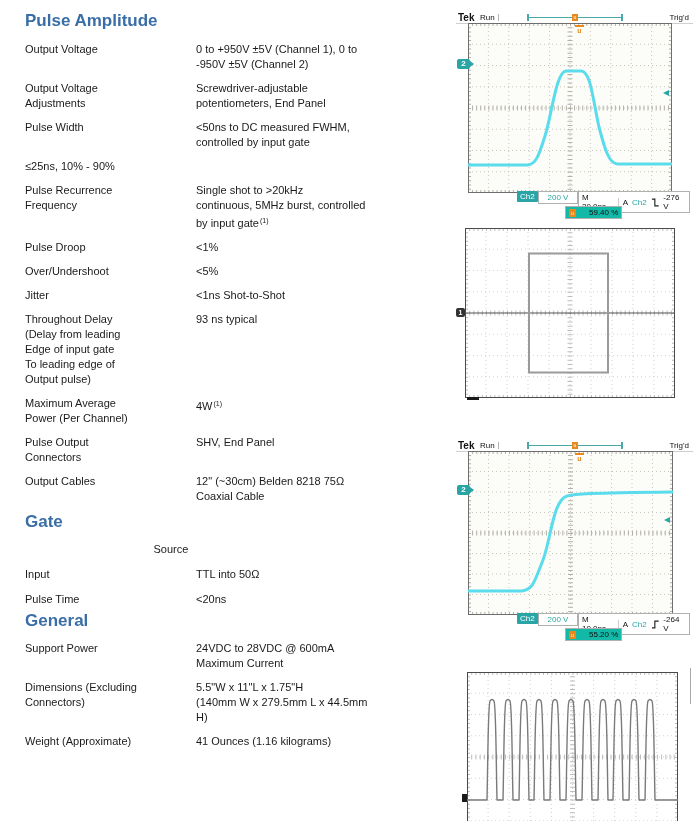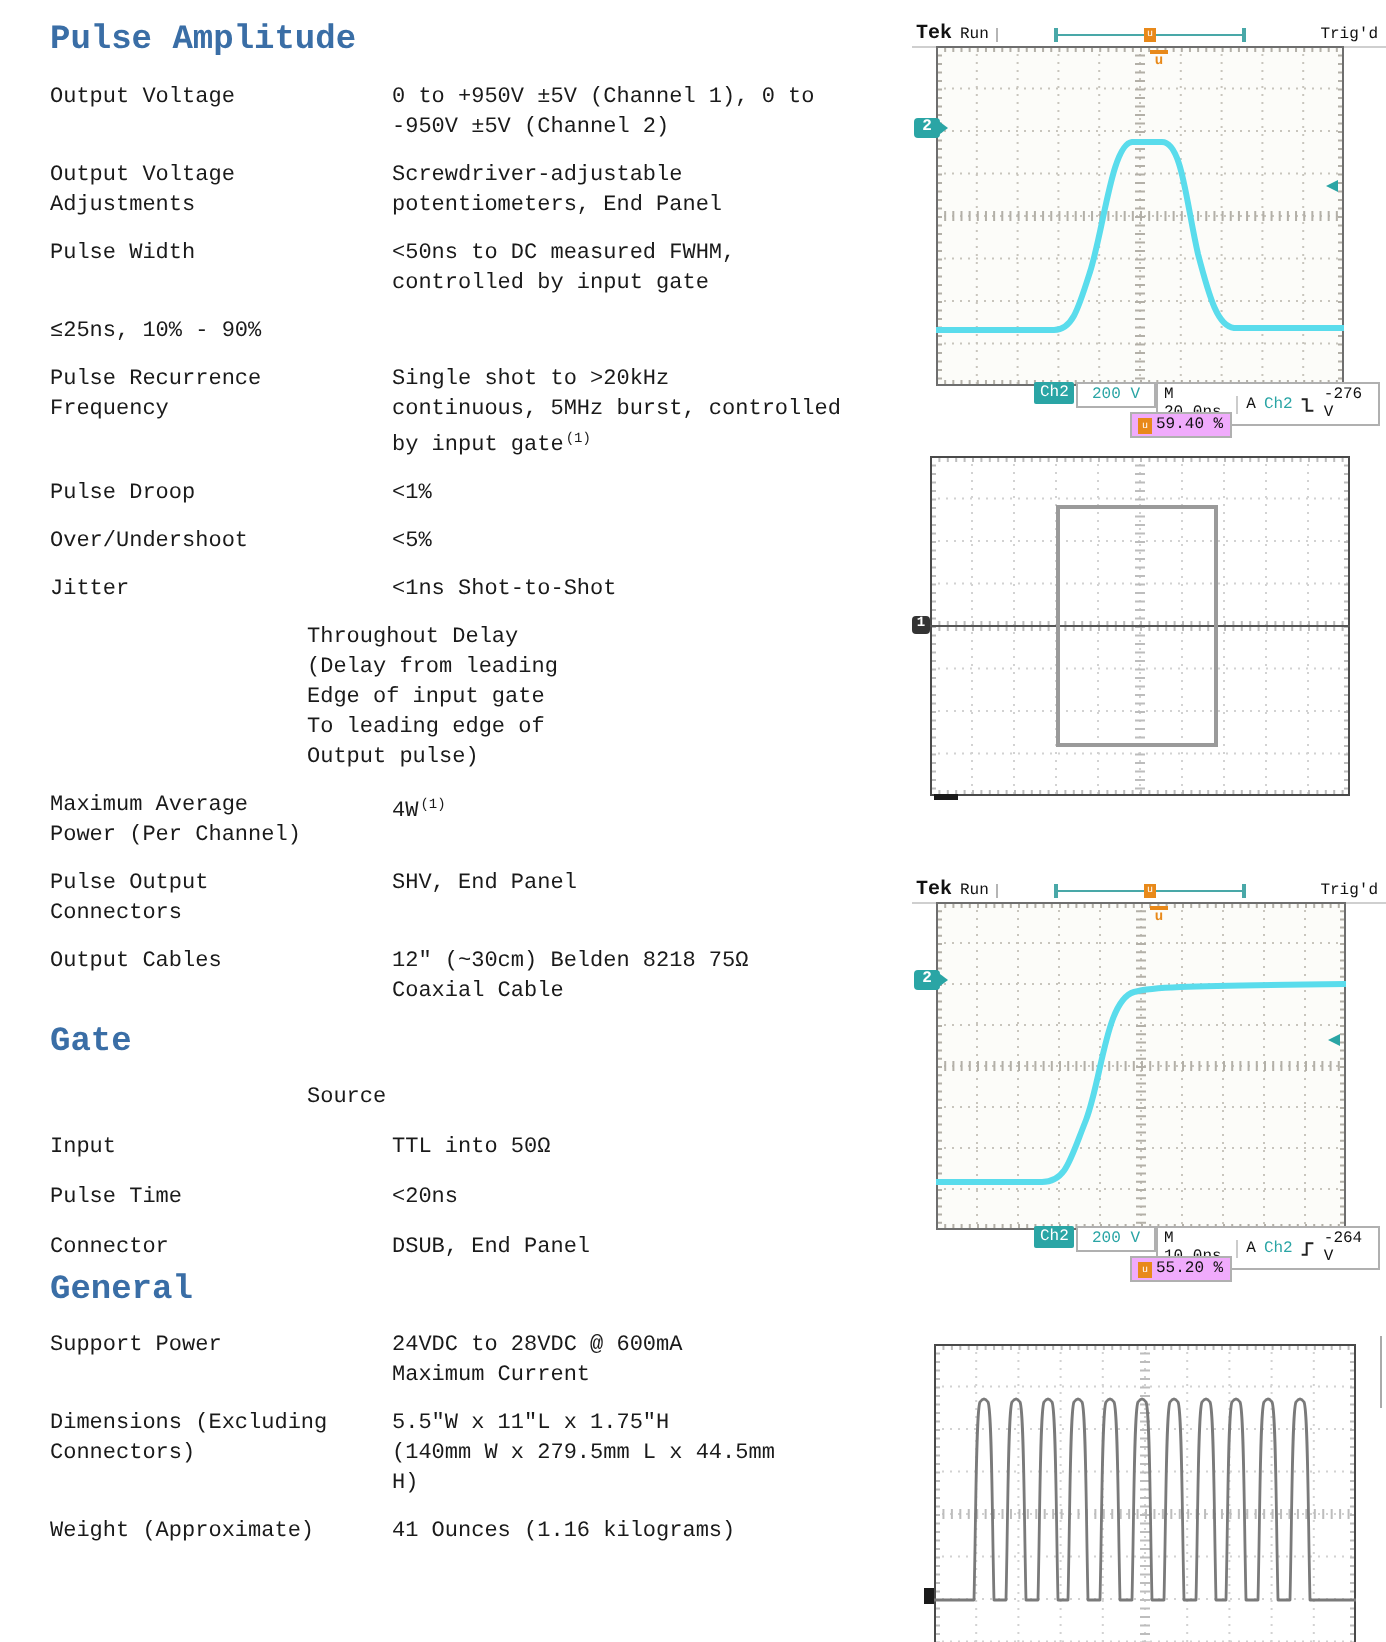--- a/index.html
+++ b/index.html
@@ -1,17 +1,17 @@
 <!DOCTYPE html>
 <html><head>
 <meta charset="utf-8">
 <style>
   html,body{margin:0;padding:0;background:#fff;}
   .page{position:relative;width:693px;height:821px;background:#fff;overflow:hidden;
-        font-family:Liberation Mono, monospace;color:#1a1a1a;}
+        font-family:Liberation Sans, sans-serif;color:#1a1a1a;}
   
   .specs{position:absolute;left:25px;top:0;width:428px;}
   h2.sec{font-size:17px;line-height:18px;font-weight:bold;color:#3a6ea6;margin:12px 0 12px 0;}
   h2.sec.gate{margin:0 0 11px 0;}
   h2.sec.general{margin:-5px 0 11px 0;}
   .row{display:flex;margin:0 0 9px 0;font-size:11px;line-height:15px;justify-content:center;}
   .row.g{margin-bottom:10px;}
   .lbl{width:171px;flex:0 0 171px;white-space:pre-line;}
   .val{flex:1;}
   .val span{white-space:pre-line;}
@@ -43,21 +43,21 @@
   .sbar{position:absolute;left:0;right:0;height:12px;}
   .chbadge{position:absolute;left:61px;top:0;background:#2aa5a5;color:#fff;padding:1px 3px;
            font-size:8px;border-radius:1px;}
   .vbox{position:absolute;left:82px;top:0;width:38px;background:#fff;border:1px solid #b0b0b0;
         color:#2aa5a5;text-align:center;padding:1px 0;font-size:8px;}
   .mbox{position:absolute;left:122px;top:0;right:3px;background:#fff;border:1px solid #b0b0b0;
         display:flex;align-items:center;gap:4px;padding:1px 3px;font-size:8px;color:#111;}
   .mbox .sepA{border-left:1px solid #ccc;padding-left:4px;}
   .teal-text{color:#2aa5a5;}
   svg.slope{width:9px;height:9px;}
-  .duty{position:absolute;left:109px;display:flex;align-items:center;gap:2px;background:#f0abfc;
+  .duty{position:absolute;left:109px;display:flex;align-items:center;gap:13px;background:#14b8a6;
         border:1px solid #b0b0b0;padding:1px 3px;font-size:8px;color:#111;}
   .duty-ico{width:7px;height:8px;background:#e8891a;color:#fff;font-style:normal;font-size:5px;
             line-height:8px;text-align:center;}
   .duty-ico::after{content:"u";}
   .smudge{position:absolute;background:#1a1a1a;}
   .artifact-line{position:absolute;left:690px;top:668px;width:1px;height:36px;background:#aaa;}
 </style>
 </head>
 <body>
 
@@ -104,20 +104,21 @@
     <div class="row">
       <div class="lbl">Jitter</div>
       <div class="val"><span>&lt;1ns Shot-to-Shot</span></div>
     </div>
     <div class="row">
       <div class="lbl">Throughout Delay
 (Delay from leading
 Edge of input gate
 To leading edge of
 Output pulse)</div>
+      <div class="val"><span>93 ns typical</span></div>
     </div>
     <div class="row">
       <div class="lbl">Maximum Average
 Power (Per Channel)</div>
       <div class="val"><span>4W</span><sup class="fn">(1)</sup></div>
     </div>
     <div class="row">
       <div class="lbl">Pulse Output
 Connectors</div>
       <div class="val"><span>SHV, End Panel</span></div>
@@ -133,24 +134,20 @@
     <div class="row g">
       <div class="lbl">Source</div>
     </div>
     <div class="row g">
       <div class="lbl">Input</div>
       <div class="val"><span>TTL into 50Ω</span></div>
     </div>
     <div class="row g">
       <div class="lbl">Pulse Time</div>
       <div class="val"><span>&lt;20ns</span></div>
-    </div>
-    <div class="row g">
-      <div class="lbl">Connector</div>
-      <div class="val"><span>DSUB, End Panel</span></div>
     </div>
 
     <h2 class="sec general">General</h2>
 
     <div class="row">
       <div class="lbl">Support Power</div>
       <div class="val"><span>24VDC to 28VDC @ 600mA
 Maximum Current</span></div>
     </div>
     <div class="row">

